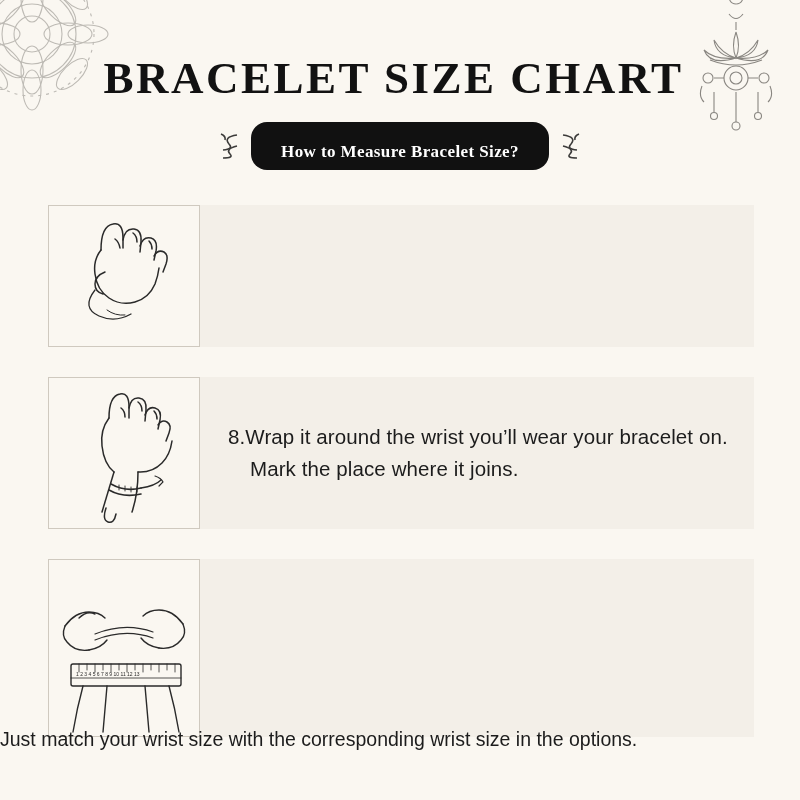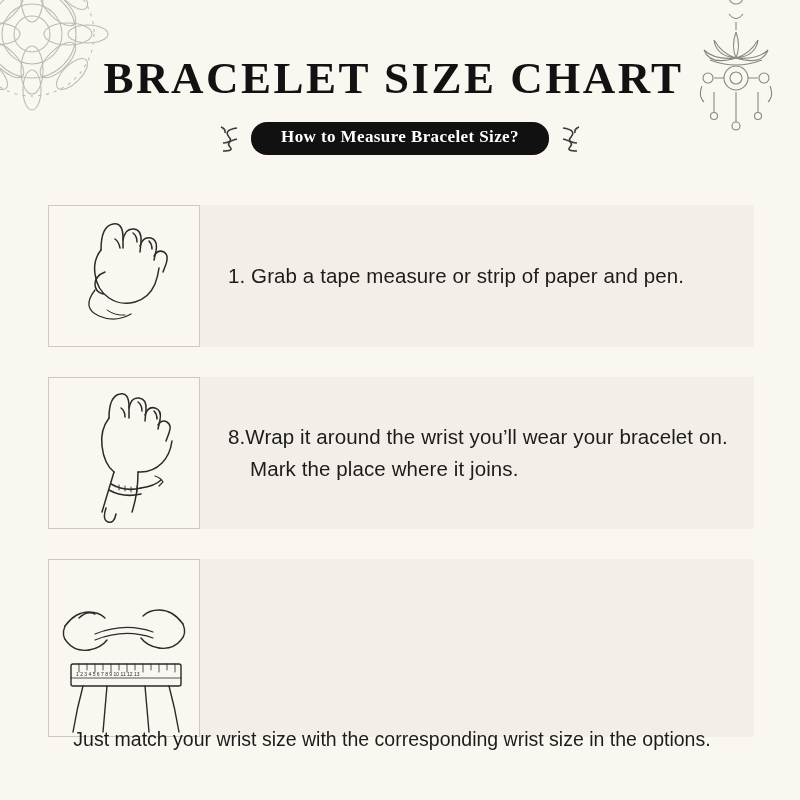--- a/index.html
+++ b/index.html
@@ -58,21 +58,21 @@
     justify-content: center;
     gap: 10px;
   }
   .subtitle-pill {
     background: #111111;
     color: #ffffff;
     font-family: "Liberation Serif", serif;
     font-weight: 700;
     font-size: 17px;
     letter-spacing: 0.4px;
-    padding: 5px 30px 8px 30px;
+    padding: 20px 30px 8px 30px;
     border-radius: 16px;
     white-space: nowrap;
   }
   .flourish {
     width: 26px;
     height: 30px;
     opacity: 0.85;
   }
 
   
@@ -115,21 +115,21 @@
 
   .step-text p { margin: 0; }
   .hang { padding-left: 22px; text-indent: -22px; }
 
   
   .footer {
     position: absolute;
     left: 0;
     right: 16px;
     top: 728px;
-    text-align: center;
+    text-align: left;
     font-size: 19.5px;
     color: #1c1c1c;
   }
 </style>
 </head>
 <body>
 
 <div id="page">
 
   <svg class="ornament-tl" viewBox="0 0 180 180">
@@ -226,23 +226,20 @@
             <path d="M84 27 q4 3 4 9"></path>
             <path d="M100 35 q3 3 3 8"></path>
 
             <path d="M56 66 q-10 4 -10 12 q0 8 8 10"></path>
 
             <path d="M46 84 q-14 18 4 26 q16 7 32 -2" stroke-width="1.3"></path>
             <path d="M58 104 q8 6 18 5" stroke-width="1"></path>
           </g>
         </svg>
       </div>
-      <div class="step-text">
-        <p class="hang">1. Grab a tape measure or strip of paper and pen.</p>
-      </div>
     </div>
 
     <div class="step step-2">
       <div class="step-img">
         <svg viewBox="0 0 150 150" width="150" height="150">
           <g fill="none" stroke="#2a2a2a" stroke-width="1.5" stroke-linecap="round">
 
             <path d="M60 40 q0 -22 11 -24 q9 -2 9 13 l0 11"></path>
             <path d="M80 30 q2 -11 10 -10 q8 1 7 12 l-1 11"></path>
             <path d="M96 37 q3 -9 10 -7 q7 2 5 12 l-2 9"></path>

